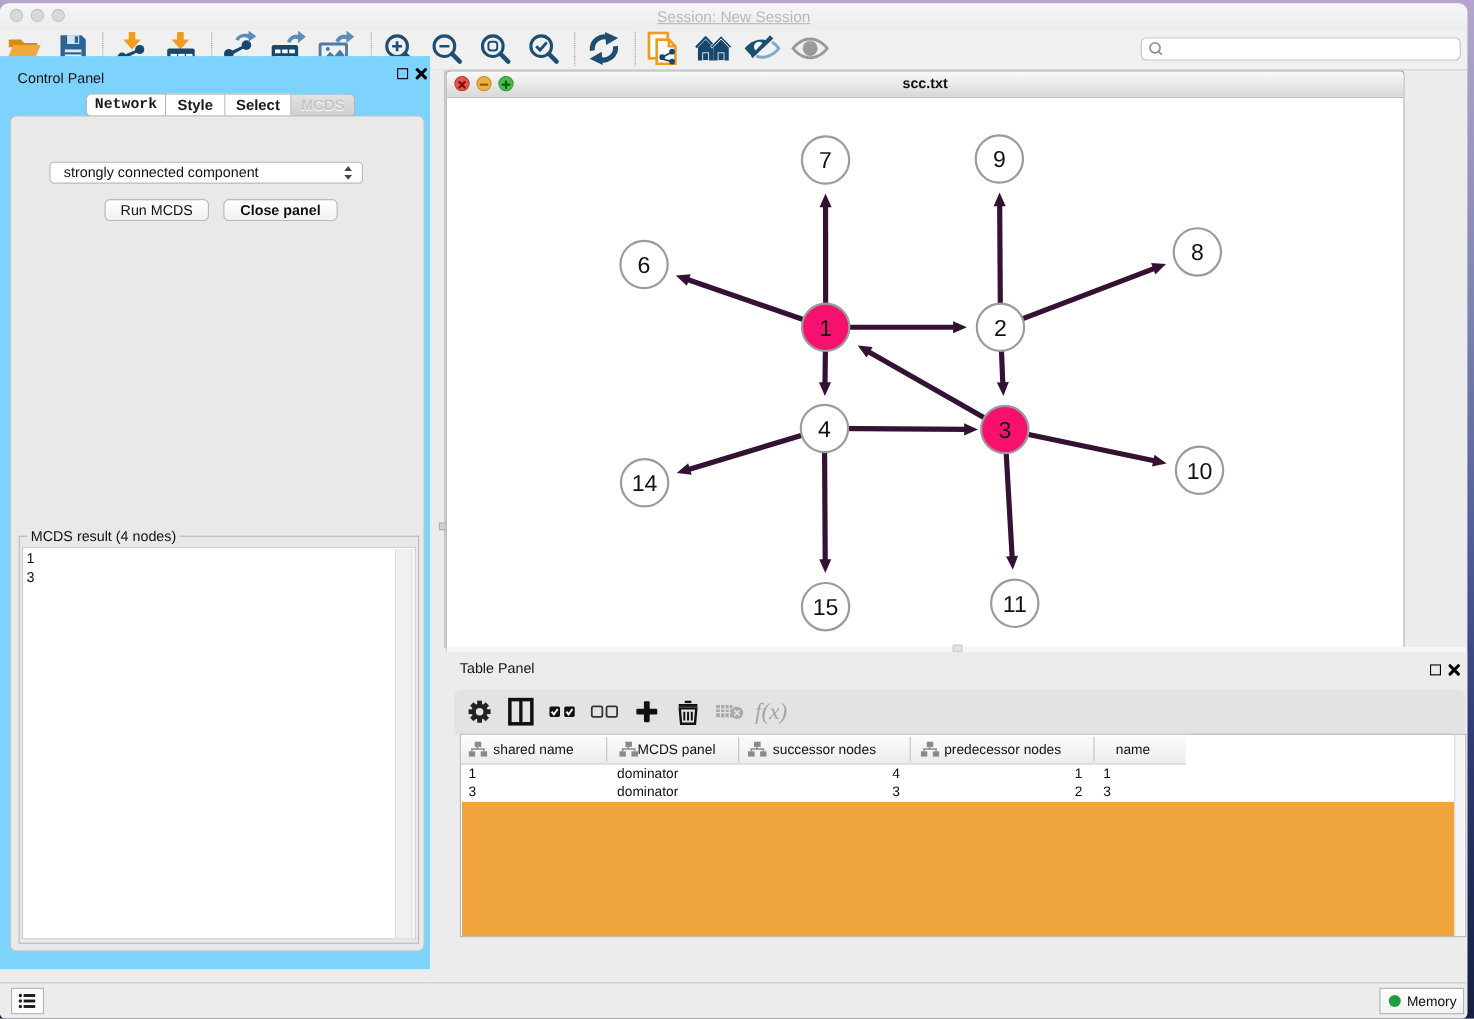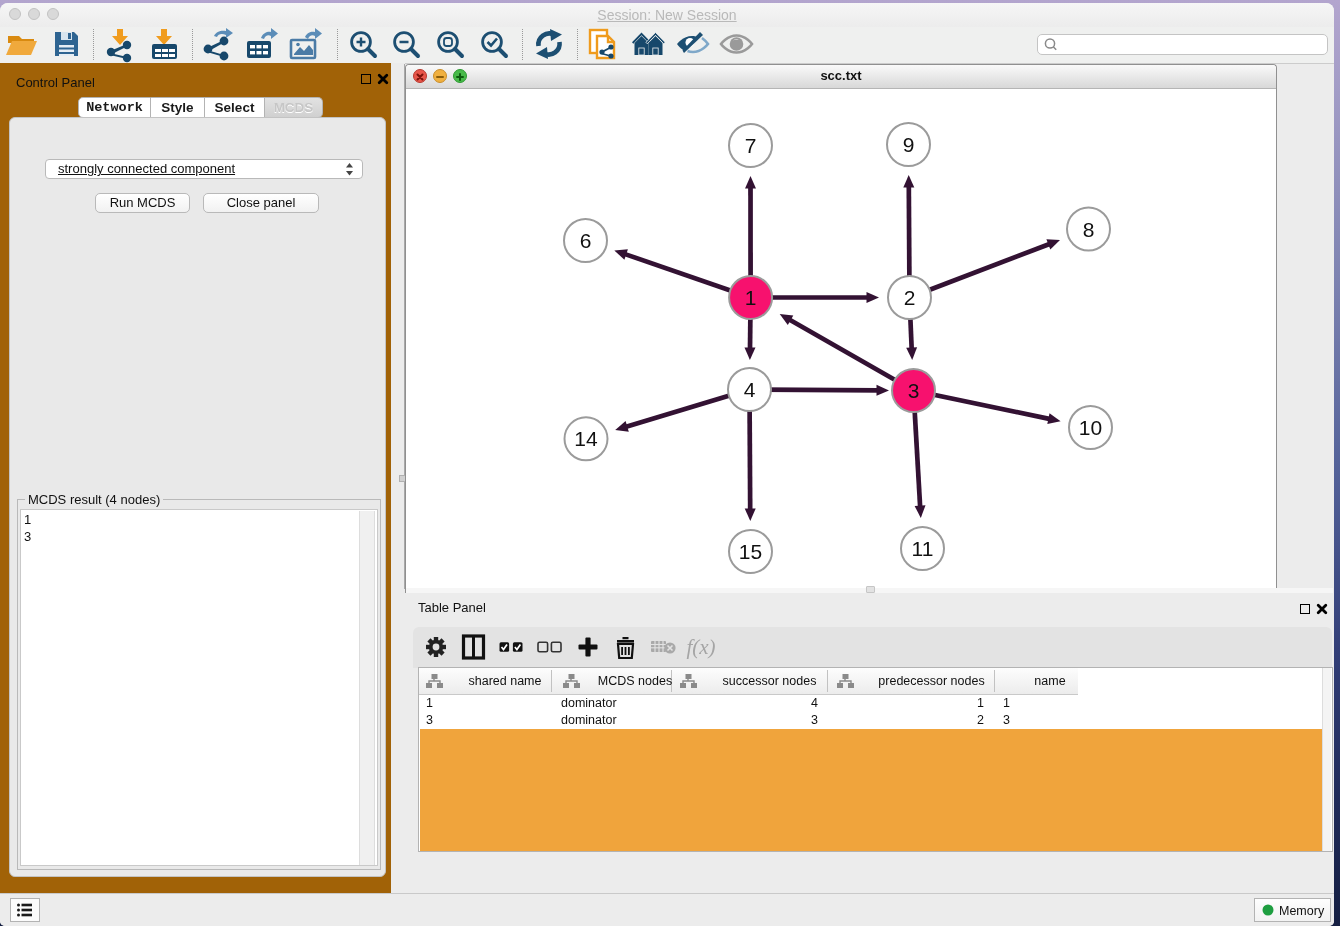--- a/index.html
+++ b/index.html
@@ -12,36 +12,36 @@
 .tl{position:absolute;top:5px;width:12px;height:12px;border-radius:50%;
  background:#d9d9d9;border:1px solid #c2c2c2;box-sizing:border-box;}
 #wtitle{position:absolute;top:0;left:0;width:100%;height:24px;line-height:24px;text-align:center;
  color:#b9b9b9;font-size:14px;text-decoration:underline;}
 #toolbar{position:absolute;left:0;top:24px;width:100%;height:36px;background:#eff0ef;
  border-bottom:1px solid #cccccc;}
 .sep{position:absolute;top:2px;height:31px;width:0;border-left:1px dotted #9a9a9a;}
 #search{position:absolute;left:1037px;top:7px;width:289px;height:19px;background:#fff;
  border:1px solid #c4c4c4;border-radius:5px;}
 
-#cpanel{position:absolute;left:0;top:60px;width:391px;height:830px;background:#a16207;}
+#cpanel{position:absolute;left:0;top:48px;width:391px;height:830px;background:#7dd3fc;}
 #cphead{position:absolute;left:16px;top:12px;font-size:13px;color:#111;}
 .winbtn{position:absolute;font-size:13px;color:#000;}
 .winbtn.sq{width:10px;height:10px;border:1.5px solid #000;box-sizing:border-box;}
 #cptabs{position:absolute;left:78px;top:34px;height:21px;display:flex;}
 .ctab{box-sizing:border-box;border:1px solid #b3b3b3;border-left:none;background:#fff;
  font-size:13.5px;font-weight:700;color:#1a1a1a;text-align:center;line-height:19px;}
 .ctab.first{border-left:1px solid #b3b3b3;border-radius:5px 0 0 5px;}
 .ctab.sel{background:linear-gradient(180deg,#e2e2e2,#d0d0d0);color:#c6c6c6;
  border-radius:0 5px 5px 0;text-shadow:0 1px 0 #fff;}
 #cpbox{position:absolute;left:9px;top:54px;width:377px;height:760px;background:#e9e9e9;
  border:1px solid #c3c3c3;border-radius:6px;box-sizing:border-box;}
 #optlabel{position:absolute;left:0;top:18px;width:100%;text-align:center;font-size:13px;color:#111;}
-#dropdown{position:absolute;left:35px;top:41px;width:318px;height:20px;background:#fff;
+#dropdown{position:absolute;left:35px;top:41px;width:285px;height:20px;background:#fff;
  border:1px solid #b9b9b9;border-radius:4px;box-sizing:border-box;font-size:13px;color:#111;
- line-height:18px;padding-left:12px;text-decoration:underline;}
+ line-height:18px;padding-left:12px;}
 .btn{position:absolute;top:75px;height:20px;background:linear-gradient(180deg,#ffffff,#f1f1f1);
  border:1px solid #b9b9b9;border-radius:5px;box-sizing:border-box;font-size:13px;color:#111;
  text-align:center;line-height:18px;}
 #fieldset{position:absolute;left:7px;top:381px;width:364px;height:371px;
  border:1px solid #b9b9b9;box-sizing:border-box;}
 #legend{position:absolute;left:7px;top:-8px;background:#e9e9e9;padding:0 3px;font-size:13px;color:#111;}
 #ta{position:absolute;left:2px;top:9px;width:358px;height:357px;background:#fff;
  border:1px solid #c9c9c9;box-sizing:border-box;}
 #tatrack{position:absolute;right:2px;top:1px;width:14px;height:354px;background:#f0f0f0;
  border-left:1px solid #ddd;border-right:1px solid #ddd;}
@@ -67,21 +67,21 @@
 
 #tpanel{position:absolute;left:405px;top:594px;width:929px;height:296px;background:#ececec;}
 #tphead{position:absolute;left:13px;top:3px;font-size:13px;color:#111;}
 #tptool{position:absolute;left:8px;top:30px;width:919px;height:41px;background:#e3e3e3;
  border-radius:6px 6px 0 0;}
 #tbox{position:absolute;left:13px;top:70px;width:915px;height:185px;background:#fff;
  border:1px solid #b3b3b3;box-sizing:border-box;}
 #thead{position:absolute;left:0;top:0;width:659px;height:26px;
  background:linear-gradient(180deg,#fdfdfd,#ececec);border-bottom:1px solid #c9c9c9;}
 .hsep{position:absolute;top:2px;height:22px;width:1px;background:#c2c2c2;}
-.hcell{position:absolute;top:0;height:26px;font-size:12.5px;color:#111;text-align:center;line-height:26px;margin-left:20px;}
+.hcell{position:absolute;top:0;height:26px;font-size:12.5px;color:#111;text-align:center;line-height:26px;}
 .hicon{position:absolute;top:6px;}
 .trow{position:absolute;font-size:12.5px;color:#111;height:17px;line-height:17px;}
 #orange{position:absolute;left:1px;top:61px;width:906px;height:122px;background:#f0a43c;}
 #tscroll{position:absolute;right:1px;top:0;width:8px;height:183px;background:#f4f4f4;border-left:1px solid #ddd;}
 #ttabs{position:absolute;left:288px;top:271px;height:20px;display:flex;}
 .ttab{box-sizing:border-box;border:1px solid #b3b3b3;border-left:none;background:#fff;
  font-size:13.5px;font-weight:700;color:#1a1a1a;text-align:center;line-height:18px;}
 .ttab.first{border-left:1px solid #b3b3b3;border-radius:6px 0 0 6px;
  background:linear-gradient(180deg,#ececec,#e0e0e0);color:#c2c2c2;text-shadow:0 1px 0 #fff;}
 .ttab.last{border-radius:0 6px 6px 0;}
@@ -252,21 +252,21 @@
       <div class="ctab" style="width:54px;">Style</div>
       <div class="ctab" style="width:60px;">Select</div>
       <div class="ctab sel" style="width:58px;">MCDS</div>
     </div>
     <div id="cpbox">
       <div id="dropdown">strongly connected component<svg style="position:absolute;right:8px;top:3px;" width="9" height="13">
             <polygon points="4.5,0 8,4.5 1,4.5" fill="#444"></polygon>
             <polygon points="4.5,12.5 8,8 1,8" fill="#444"></polygon>
           </svg></div>
       <div class="btn" style="left:85px;width:95px;">Run MCDS</div>
-      <div class="btn" style="left:193px;width:116px;">Close panel</div>
+      <div class="btn" style="left:193px;width:104px;font-weight:bold;">Close panel</div>
       <div id="fieldset">
         <div id="legend">MCDS result (4 nodes)</div>
         <div id="ta">
           <div id="tatrack"></div>
           <div id="tatext">1<br>3</div>
         </div>
       </div>
     </div>
   </div>
   <div id="vdiv">
@@ -442,21 +442,21 @@
               <rect x="0" y="9" width="6" height="5"></rect>
               <rect x="11" y="9" width="6" height="5"></rect>
               <path d="M8 5 v2 M3 9 v-2 h11 v2" stroke="#8a8a8a" stroke-width="1.4" fill="none"></path>
             </g>
           </svg>
         <div class="hsep" style="left:132px;"></div>
         <div class="hsep" style="left:252px;"></div>
         <div class="hsep" style="left:408px;"></div>
         <div class="hsep" style="left:575px;"></div>
         <div class="hcell" style="left:26px;width:80px;">shared name</div>
-        <div class="hcell" style="left:156px;width:80px;">MCDS nodes</div>
+        <div class="hcell" style="left:156px;width:80px;">MCDS panel</div>
         <div class="hcell" style="left:270px;width:121px;">successor nodes</div>
         <div class="hcell" style="left:425px;width:135px;">predecessor nodes</div>
         <div class="hcell" style="left:576px;width:70px;">name</div>
       </div>
       <div id="tscroll"></div>
       <div id="trows">
         <div class="trow" style="left:7px;top:27px;">1</div>
         <div class="trow" style="left:142px;top:27px;">dominator</div>
         <div class="trow" style="left:300px;width:99px;top:27px;text-align:right;">4</div>
         <div class="trow" style="left:466px;width:99px;top:27px;text-align:right;">1</div>

